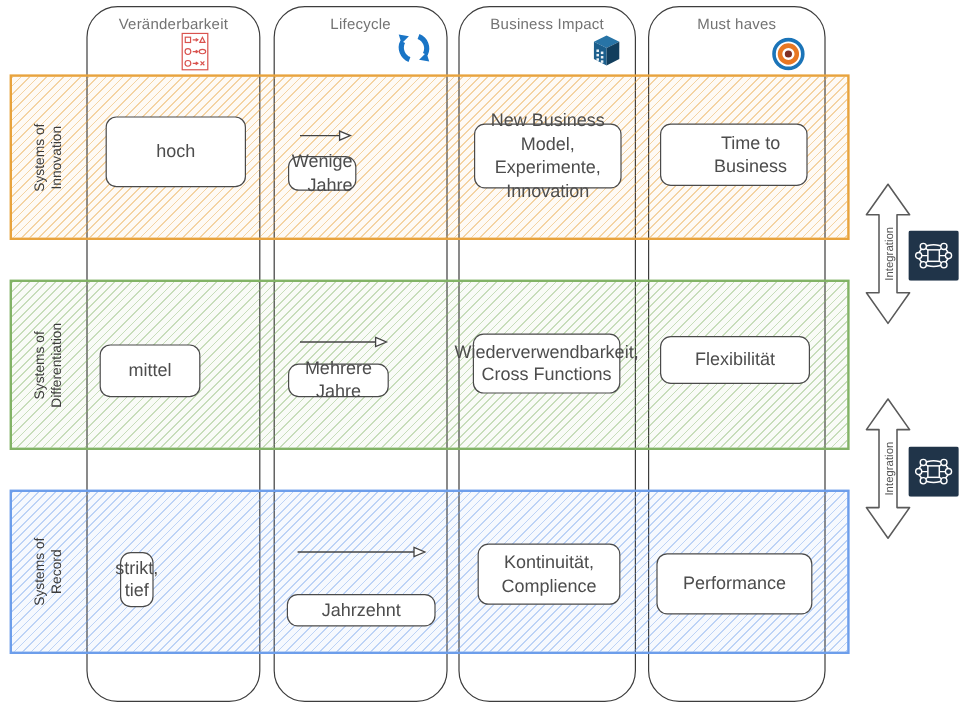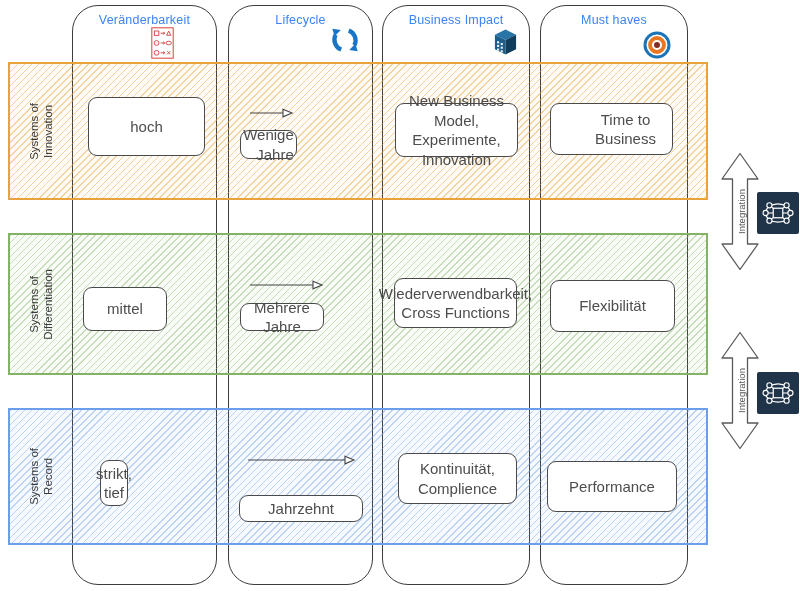--- a/index.html
+++ b/index.html
@@ -7,21 +7,21 @@
   #canvas { position:relative; width:800px; height:591px; background:#fff; overflow:hidden; }
 
   
   .lane {
     position:absolute; top:5px; height:580px;
     background:#fff; border:1.6px solid #3d3d3d; border-radius:26px;
     box-sizing:border-box; z-index:1;
   }
   .lane-header {
     width:100%; text-align:center; padding-top:7px;
-    font-size:12.5px; color:#3b82f6; letter-spacing:.2px;
+    font-size:12.5px; color:#737373; letter-spacing:.2px;
   }
   .lane-icon { position:absolute; }
 
   
   .band {
     position:absolute; left:8px; width:700px; box-sizing:border-box; z-index:2;
   }
   .band-orange {
     border:2px solid #E8A33D; background-color:rgba(232,163,61,0.05);
     background-image:repeating-linear-gradient(135deg, rgba(232,163,61,0.45) 0 1px, rgba(255,255,255,0) 1px 5px);
@@ -159,21 +159,21 @@
   <div class="cell" style="left:395px; top:103px; width:123px; height:54px;">New Business Model, Experimente, Innovation</div>
   <div class="cell" style="left:550px; top:103px; width:123px; height:52px;padding-left:34px;">Time to Business</div>
 
   <div class="cell" style="left:83px; top:287px; width:84px; height:44px;">mittel</div>
   <svg class="cell-arrow" style="left:248px; top:278px;" width="76" height="14">
     <line x1="2" y1="7" x2="65" y2="7" stroke="#444" stroke-width="1.2"></line>
     <polygon points="65,3.2 74,7 65,10.8" fill="#fff" stroke="#444" stroke-width="1.1"></polygon>
   </svg>
   <div class="cell" style="left:394px; top:278px; width:123px; height:50px;">Wiederverwendbarkeit, Cross Functions</div>
   <div class="cell" style="left:240px; top:303px; width:84px; height:28px;">Mehrere Jahre</div>
-  <div class="cell" style="left:550px; top:280px; width:125px; height:52px;">Flexibilität</div>
+  <div class="cell" style="left:550px; top:280px; width:125px; height:40px;">Flexibilität</div>
 
   <div class="cell" style="left:100px; top:460px; width:22px; height:46px; padding:2px 13px;">strikt, tief</div>
   <svg class="cell-arrow" style="left:246px; top:453px;" width="110" height="14">
     <line x1="2" y1="7" x2="99" y2="7" stroke="#444" stroke-width="1.2"></line>
     <polygon points="99,3.2 108,7 99,10.8" fill="#fff" stroke="#444" stroke-width="1.1"></polygon>
   </svg>
   <div class="cell" style="left:239px; top:478px; width:124px; height:27px;margin-top:17px;">Jahrzehnt</div>
   <div class="cell" style="left:398px; top:453px; width:119px; height:51px;">Kontinuität, Complience</div>
   <div class="cell" style="left:547px; top:453px; width:130px; height:51px;margin-top:8px;">Performance</div>
 

